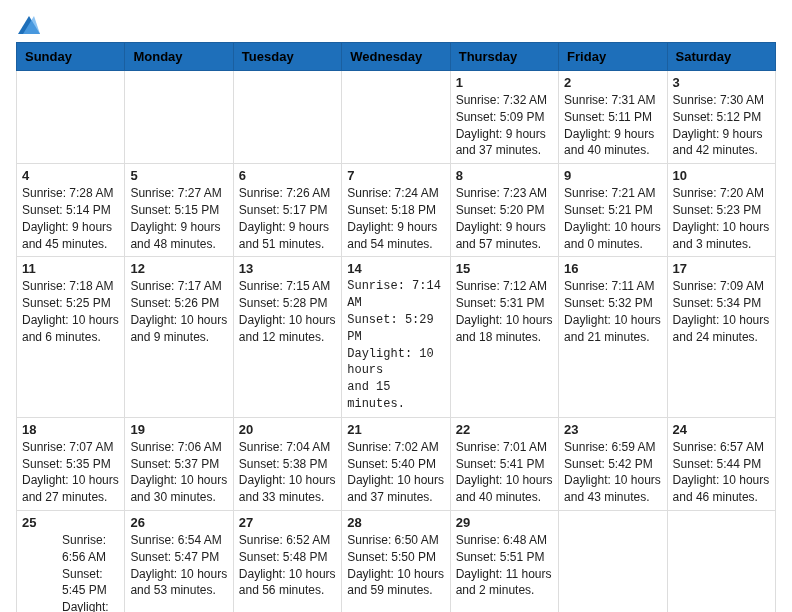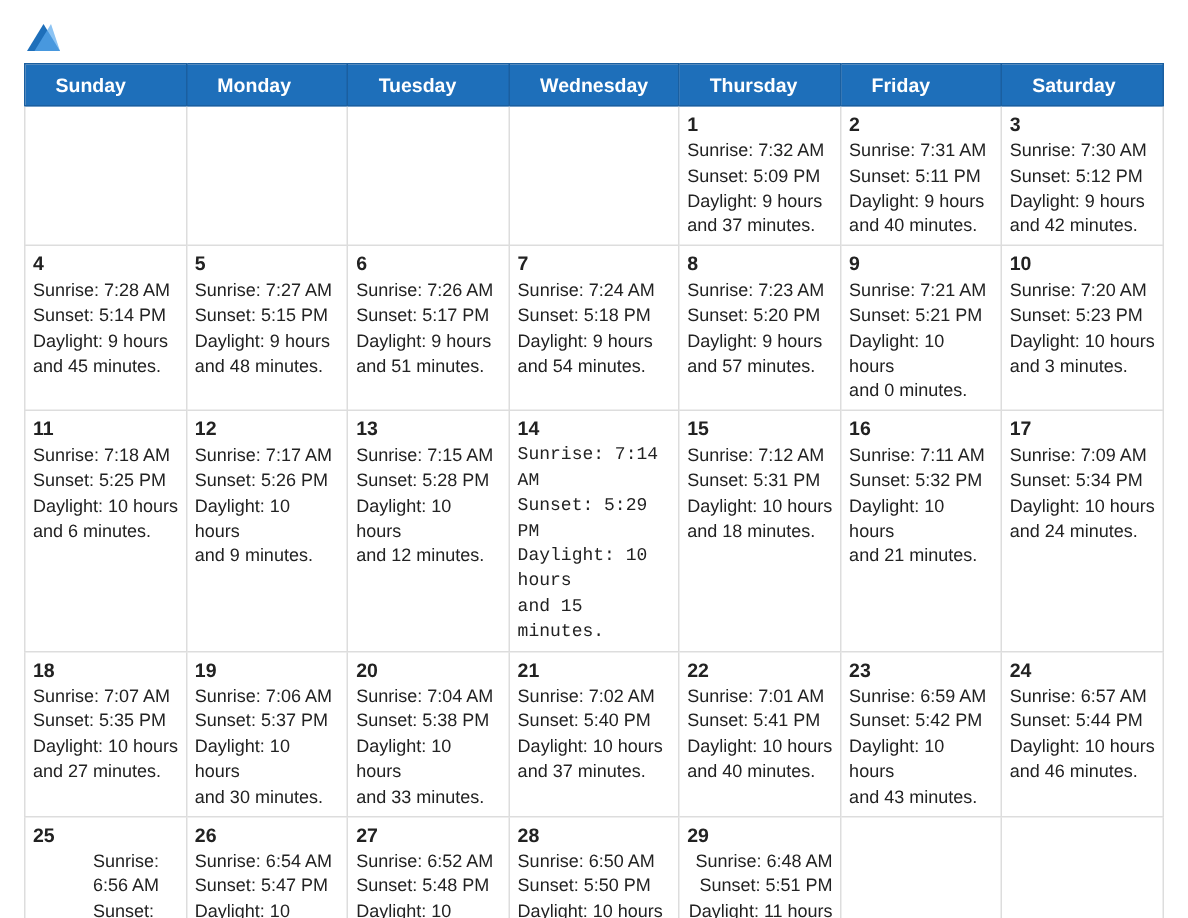--- a/index.html
+++ b/index.html
@@ -38,24 +38,24 @@
       font-size: 15px;
       color: #333;
     }
     .calendar {
       width: 100%;
       border-collapse: collapse;
       border: 1px solid #ccc;
     }
     .calendar th {
       background: #1e6fba;
-      color: #ffffff;
+      color: #000000;
       font-size: 13px;
       font-weight: bold;
-      padding: 6px 20px;
+      padding: 6px 8px;
       text-align: left;
       border: 1px solid #1a5fa0;
       margin-top: 24px;
     }
     .calendar td {
       vertical-align: top;
       padding: 4px 5px;
       border: 1px solid #ddd;
       font-size: 10.5px;
       color: #222;
@@ -321,21 +321,21 @@
         </td>
         <td>
           <span class="day-num">28</span>
           <div class="day-detail" style="white-space: pre-line;">Sunrise: 6:50 AM
 Sunset: 5:50 PM
 Daylight: 10 hours
 and 59 minutes.</div>
         </td>
         <td>
           <span class="day-num">29</span>
-          <div class="day-detail" style="white-space: pre-line; text-align: right;">Sunrise: 6:48 AM
+          <div class="day-detail" style="white-space: pre-line;">Sunrise: 6:48 AM
 Sunset: 5:51 PM
 Daylight: 11 hours
 and 2 minutes.</div>
         </td>
         <td class="empty"></td>
         <td class="empty"></td>
       </tr>
     </tbody>
 </table>
 

